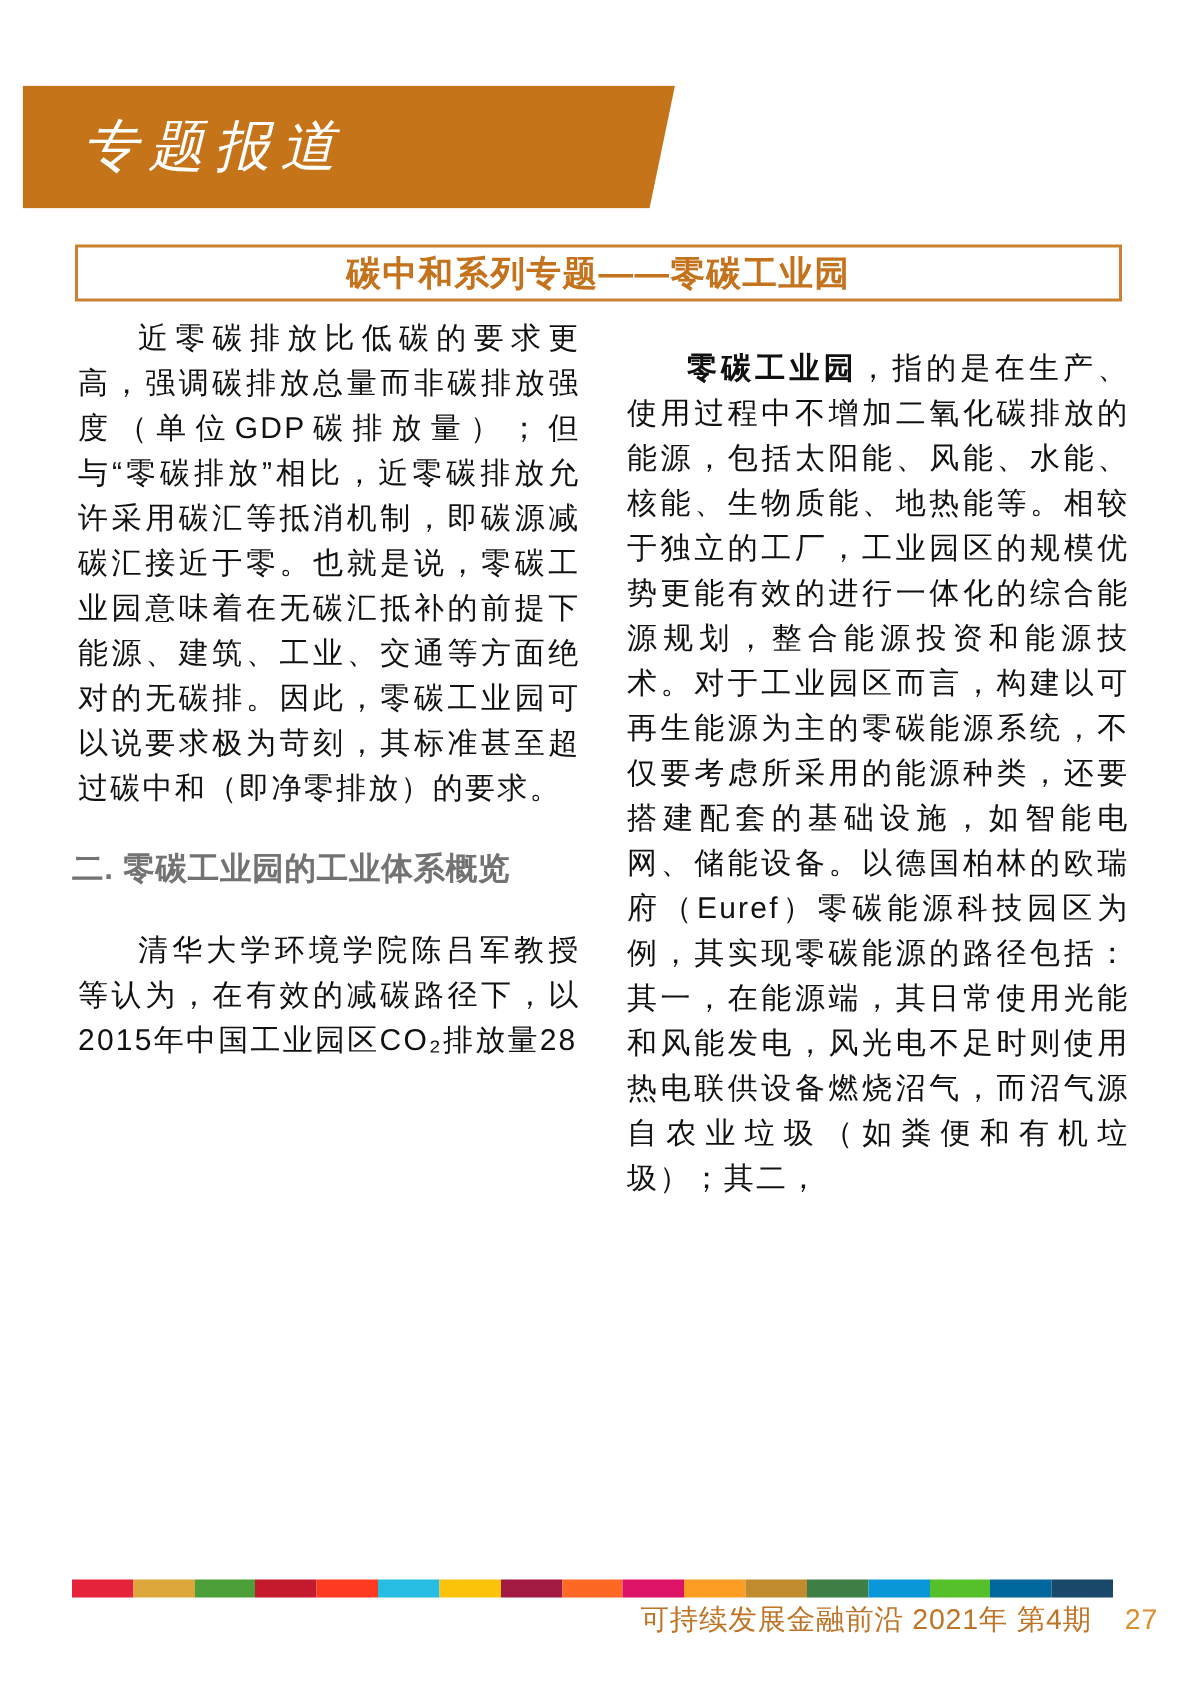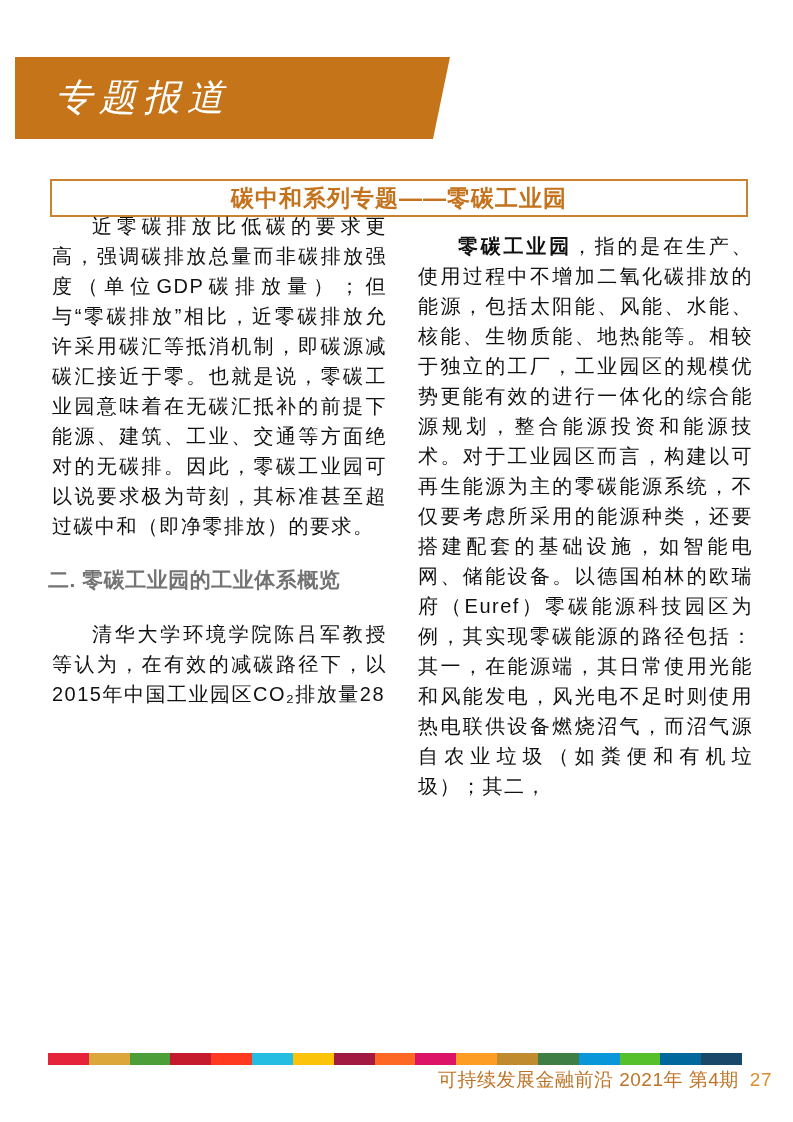--- a/index.html
+++ b/index.html
@@ -41,32 +41,32 @@
   .bold{font-weight:bold}
   
   .sdg-bar{
     position:absolute;left:48px;top:1053px;width:694px;height:12px;
     display:flex;
   }
   .sdg-seg{flex:1 1 auto}
   
   .footer-line{
     position:absolute;left:48px;top:1067px;width:724px;
-    display:flex;justify-content:flex-end;align-items:baseline;gap:11px;
+    display:flex;justify-content:flex-end;align-items:baseline;gap:22px;
     font-size:19px;letter-spacing:0.5px;
   }
 </style>
 </head>
 <body>
 
 <div class="banner" style="background: rgb(197, 116, 26); font-style: italic;">
   <span class="banner-title">专题报道</span>
 </div>
 
-<div class="title-box" style="border-color: rgb(202, 129, 48); color: rgb(196, 114, 28); margin-top: 16px;">
+<div class="title-box" style="border-color: rgb(202, 129, 48); color: rgb(196, 114, 28);">
   <span>碳中和系列专题——零碳工业园</span>
 </div>
 
 <div class="col left-col">
   <p>近零碳排放比低碳的要求更高，强调碳排放总量而非碳排放强度（单位GDP碳排放量）；但与“零碳排放”相比，近零碳排放允许采用碳汇等抵消机制，即碳源减碳汇接近于零。也就是说，零碳工业园意味着在无碳汇抵补的前提下能源、建筑、工业、交通等方面绝对的无碳排。因此，零碳工业园可以说要求极为苛刻，其标准甚至超过碳中和（即净零排放）的要求。</p>
   <div class="section-heading">二. 零碳工业园的工业体系概览</div>
   <p class="spaced">清华大学环境学院陈吕军教授等认为，在有效的减碳路径下，以2015年中国工业园区CO₂排放量28</p>
 </div>
 
 <div class="col right-col">

